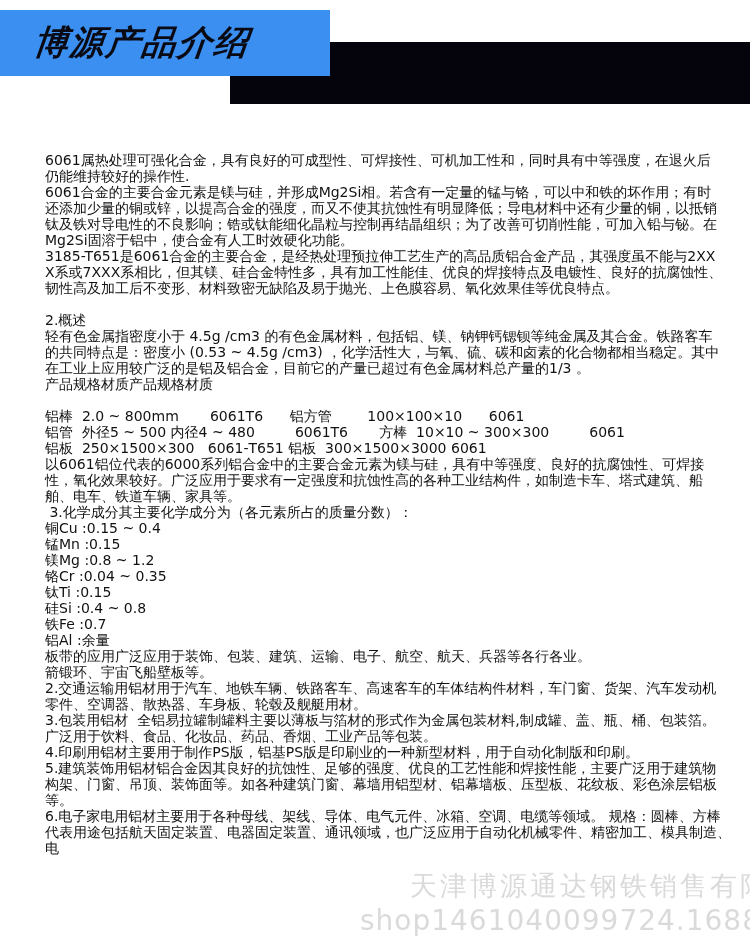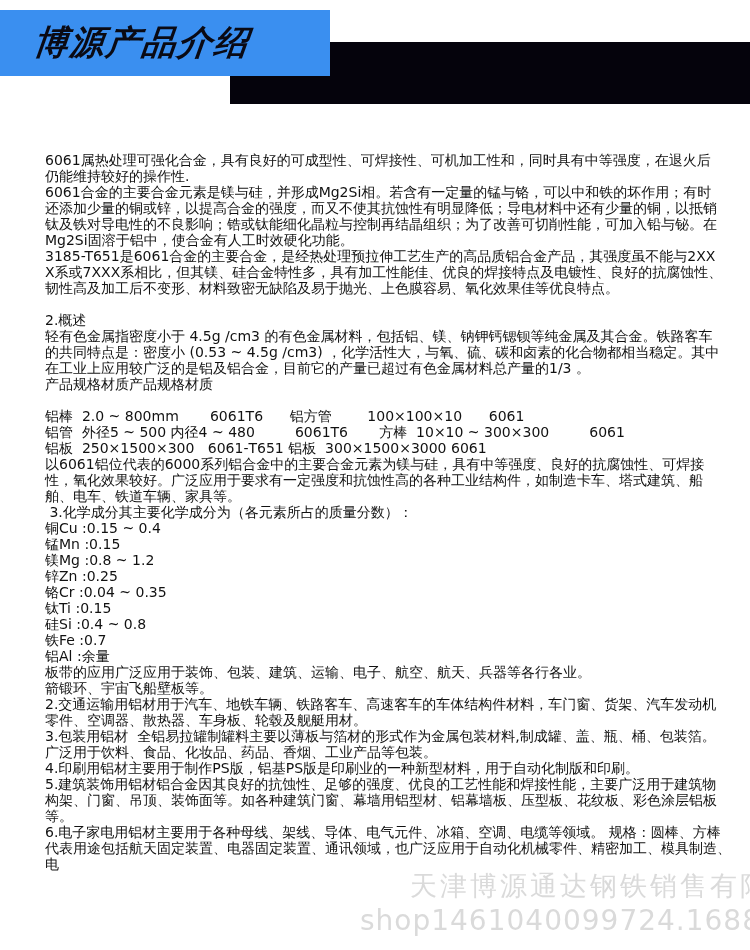--- a/index.html
+++ b/index.html
@@ -46,21 +46,20 @@
     <div class="line">铝棒  2.0 ~ 800mm       6061T6      铝方管        100×100×10      6061</div>
     <div class="line">铝管  外径5 ~ 500 内径4 ~ 480         6061T6       方棒  10×10 ~ 300×300         6061</div>
     <div class="line">铝板  250×1500×300   6061-T651 铝板  300×1500×3000 6061</div>
     <div class="line">以6061铝位代表的6000系列铝合金中的主要合金元素为镁与硅，具有中等强度、良好的抗腐蚀性、可焊接</div>
     <div class="line">性，氧化效果较好。广泛应用于要求有一定强度和抗蚀性高的各种工业结构件，如制造卡车、塔式建筑、船</div>
     <div class="line">舶、电车、铁道车辆、家具等。</div>
     <div class="line"> 3.化学成分其主要化学成分为（各元素所占的质量分数）：</div>
     <div class="line">铜Cu :0.15 ~ 0.4</div>
     <div class="line">锰Mn :0.15</div>
     <div class="line">镁Mg :0.8 ~ 1.2</div>
-    <div class="line">锌Zn :0.25</div>
     <div class="line">铬Cr :0.04 ~ 0.35</div>
     <div class="line">钛Ti :0.15</div>
     <div class="line">硅Si :0.4 ~ 0.8</div>
     <div class="line">铁Fe :0.7</div>
     <div class="line">铝Al :余量</div>
     <div class="line">板带的应用广泛应用于装饰、包装、建筑、运输、电子、航空、航天、兵器等各行各业。</div>
     <div class="line">箭锻环、宇宙飞船壁板等。</div>
     <div class="line">2.交通运输用铝材用于汽车、地铁车辆、铁路客车、高速客车的车体结构件材料，车门窗、货架、汽车发动机</div>
     <div class="line">零件、空调器、散热器、车身板、轮毂及舰艇用材。</div>
     <div class="line">3.包装用铝材  全铝易拉罐制罐料主要以薄板与箔材的形式作为金属包装材料,制成罐、盖、瓶、桶、包装箔。</div>

